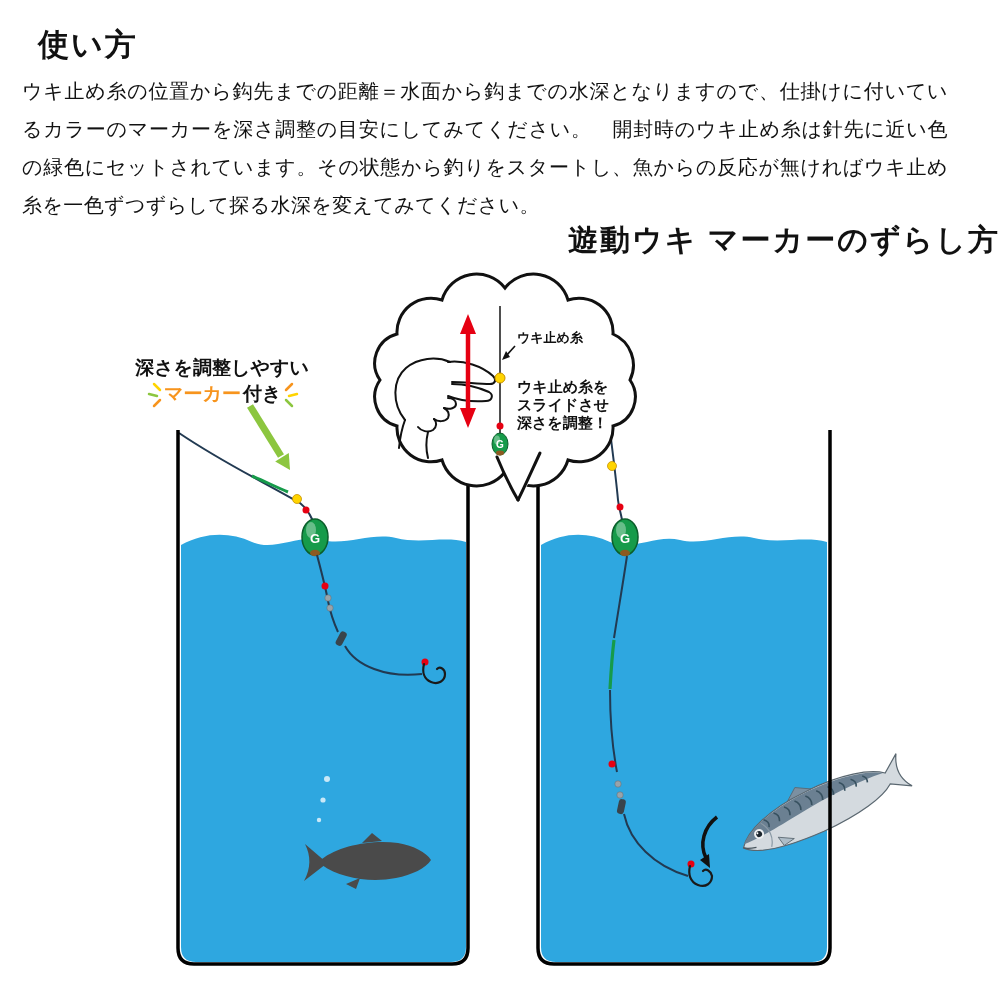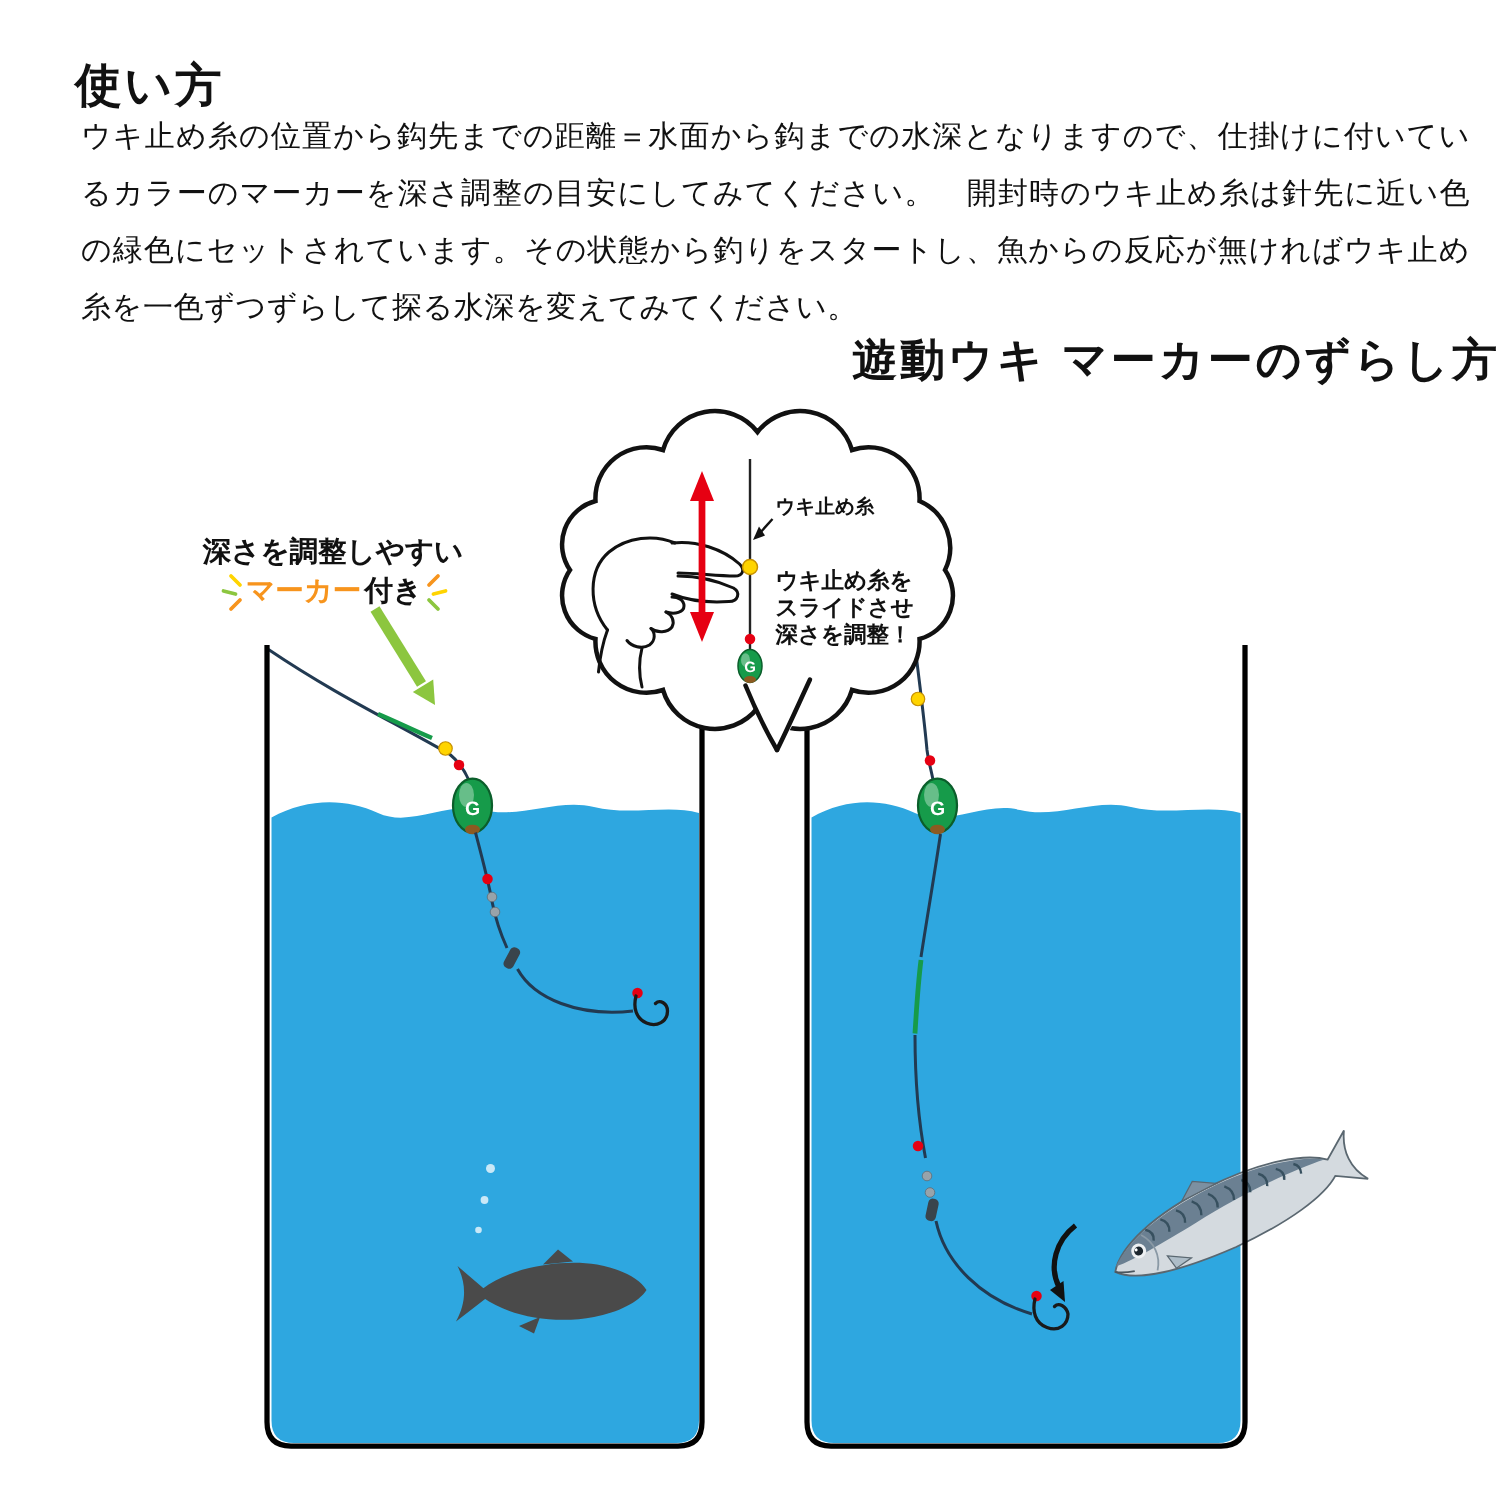--- a/index.html
+++ b/index.html
@@ -1,22 +1,22 @@
 <!DOCTYPE html>
 <html><head>
 <meta charset="utf-8">
 <style>
   html,body{margin:0;padding:0;}
   body{
     width:1000px;height:1000px;position:relative;background:#ffffff;
     font-family:"Liberation Sans","DejaVu Sans",sans-serif;color:#111;
     overflow:hidden;
   }
-  .title{position:absolute;left:38px;top:24px;margin:12px;font-size:31px;font-weight:bold;letter-spacing:2px;}
-  .body-text{position:absolute;left:54px;top:72px;width:926px;margin:0;font-size:20px;line-height:38px;letter-spacing:.4px;text-align:justify;}
+  .title{position:absolute;left:38px;top:24px;margin:0;font-size:31px;font-weight:bold;letter-spacing:2px;}
+  .body-text{position:absolute;left:22px;top:72px;width:926px;margin:0;font-size:20px;line-height:38px;letter-spacing:.4px;text-align:justify;}
   .diagram-title{position:absolute;left:0;top:220px;width:1000px;margin:0;text-align:right;font-size:30px;font-weight:bold;letter-spacing:2px;}
   .diagram-svg{position:absolute;left:0;top:255px;}
   svg text{font-family:"Liberation Sans","DejaVu Sans",sans-serif;}
 </style>
 </head>
 <body>
 
 <div class="page">
   <h1 class="title">使い方</h1>
   <p class="body-text">ウキ止め糸の位置から鈎先までの距離＝水面から鈎までの水深となりますので、仕掛けに付いているカラーのマーカーを深さ調整の目安にしてみてください。　開封時のウキ止め糸は針先に近い色の緑色にセットされています。その状態から釣りをスタートし、魚からの反応が無ければウキ止め糸を一色ずつずらして探る水深を変えてみてください。</p>

